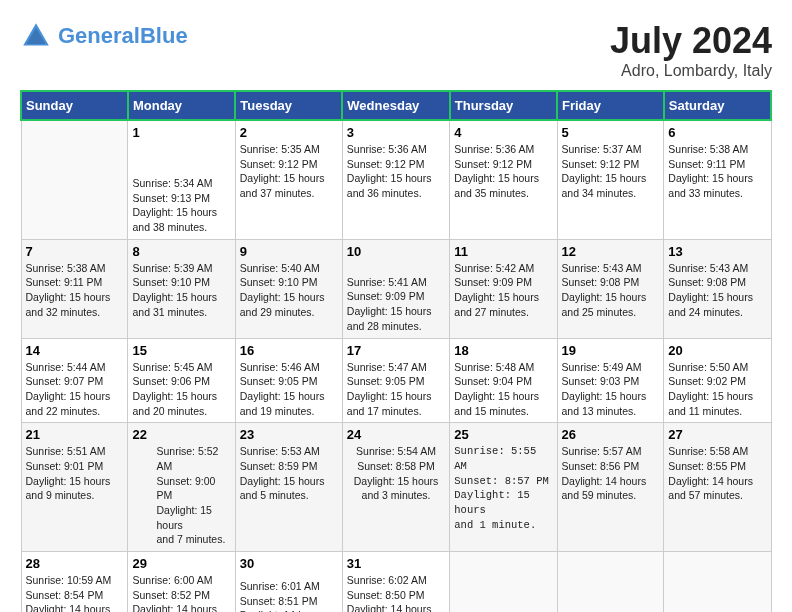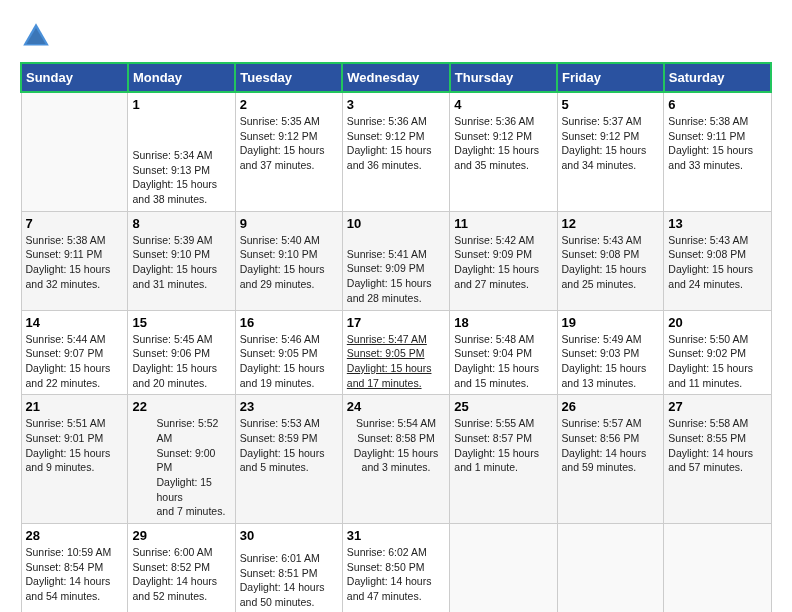--- a/index.html
+++ b/index.html
@@ -90,20 +90,27 @@
   </style>
 </head>
 <body>
 
 <div class="header-area">
   <div class="logo">
     <svg class="logo-icon" viewBox="0 0 40 40">
       <polygon points="20,4 36,32 4,32" fill="#4a90d9"></polygon>
       <polygon points="20,10 32,30 8,30" fill="#1a3a6b" opacity="0.3"></polygon>
     </svg>
+    <div class="logo-text">
+      <div><span>General</span><span style="color:#4a90d9">Blue</span></div>
+    </div>
+  </div>
+  <div class="title-area">
+    <div class="month-year">July 2024</div>
+    <div class="location">Adro, Lombardy, Italy</div>
   </div>
 </div>
 
 <table>
   <thead>
     <tr>
     <th>Sunday</th>
         <th>Monday</th>
         <th>Tuesday</th>
         <th>Wednesday</th>
@@ -226,21 +233,21 @@
         </td>
         <td>
           <div class="day-num">16</div>
           <div class="day-info" style="white-space: pre-line;">Sunrise: 5:46 AM
 Sunset: 9:05 PM
 Daylight: 15 hours
 and 19 minutes.</div>
         </td>
         <td>
           <div class="day-num">17</div>
-          <div class="day-info" style="white-space: pre-line; text-decoration: underline;">Sunrise: 5:47 AM
+          <div class="day-info" style="white-space: pre-line;">Sunrise: 5:47 AM
 Sunset: 9:05 PM
 Daylight: 15 hours
 and 17 minutes.</div>
         </td>
         <td>
           <div class="day-num">18</div>
           <div class="day-info" style="white-space: pre-line;">Sunrise: 5:48 AM
 Sunset: 9:04 PM
 Daylight: 15 hours
 and 15 minutes.</div>
@@ -284,21 +291,21 @@
         </td>
         <td>
           <div class="day-num">24</div>
           <div class="day-info" style="white-space: pre-line; text-align: center;">Sunrise: 5:54 AM
 Sunset: 8:58 PM
 Daylight: 15 hours
 and 3 minutes.</div>
         </td>
         <td>
           <div class="day-num">25</div>
-          <div class="day-info" style="white-space: pre-line;">Sunrise: 5:55 AM
+          <div class="day-info" style="white-space: pre-line; font-family: Liberation Mono, monospace;">Sunrise: 5:55 AM
 Sunset: 8:57 PM
 Daylight: 15 hours
 and 1 minute.</div>
         </td>
         <td>
           <div class="day-num">26</div>
           <div class="day-info" style="white-space: pre-line;">Sunrise: 5:57 AM
 Sunset: 8:56 PM
 Daylight: 14 hours
 and 59 minutes.</div>

